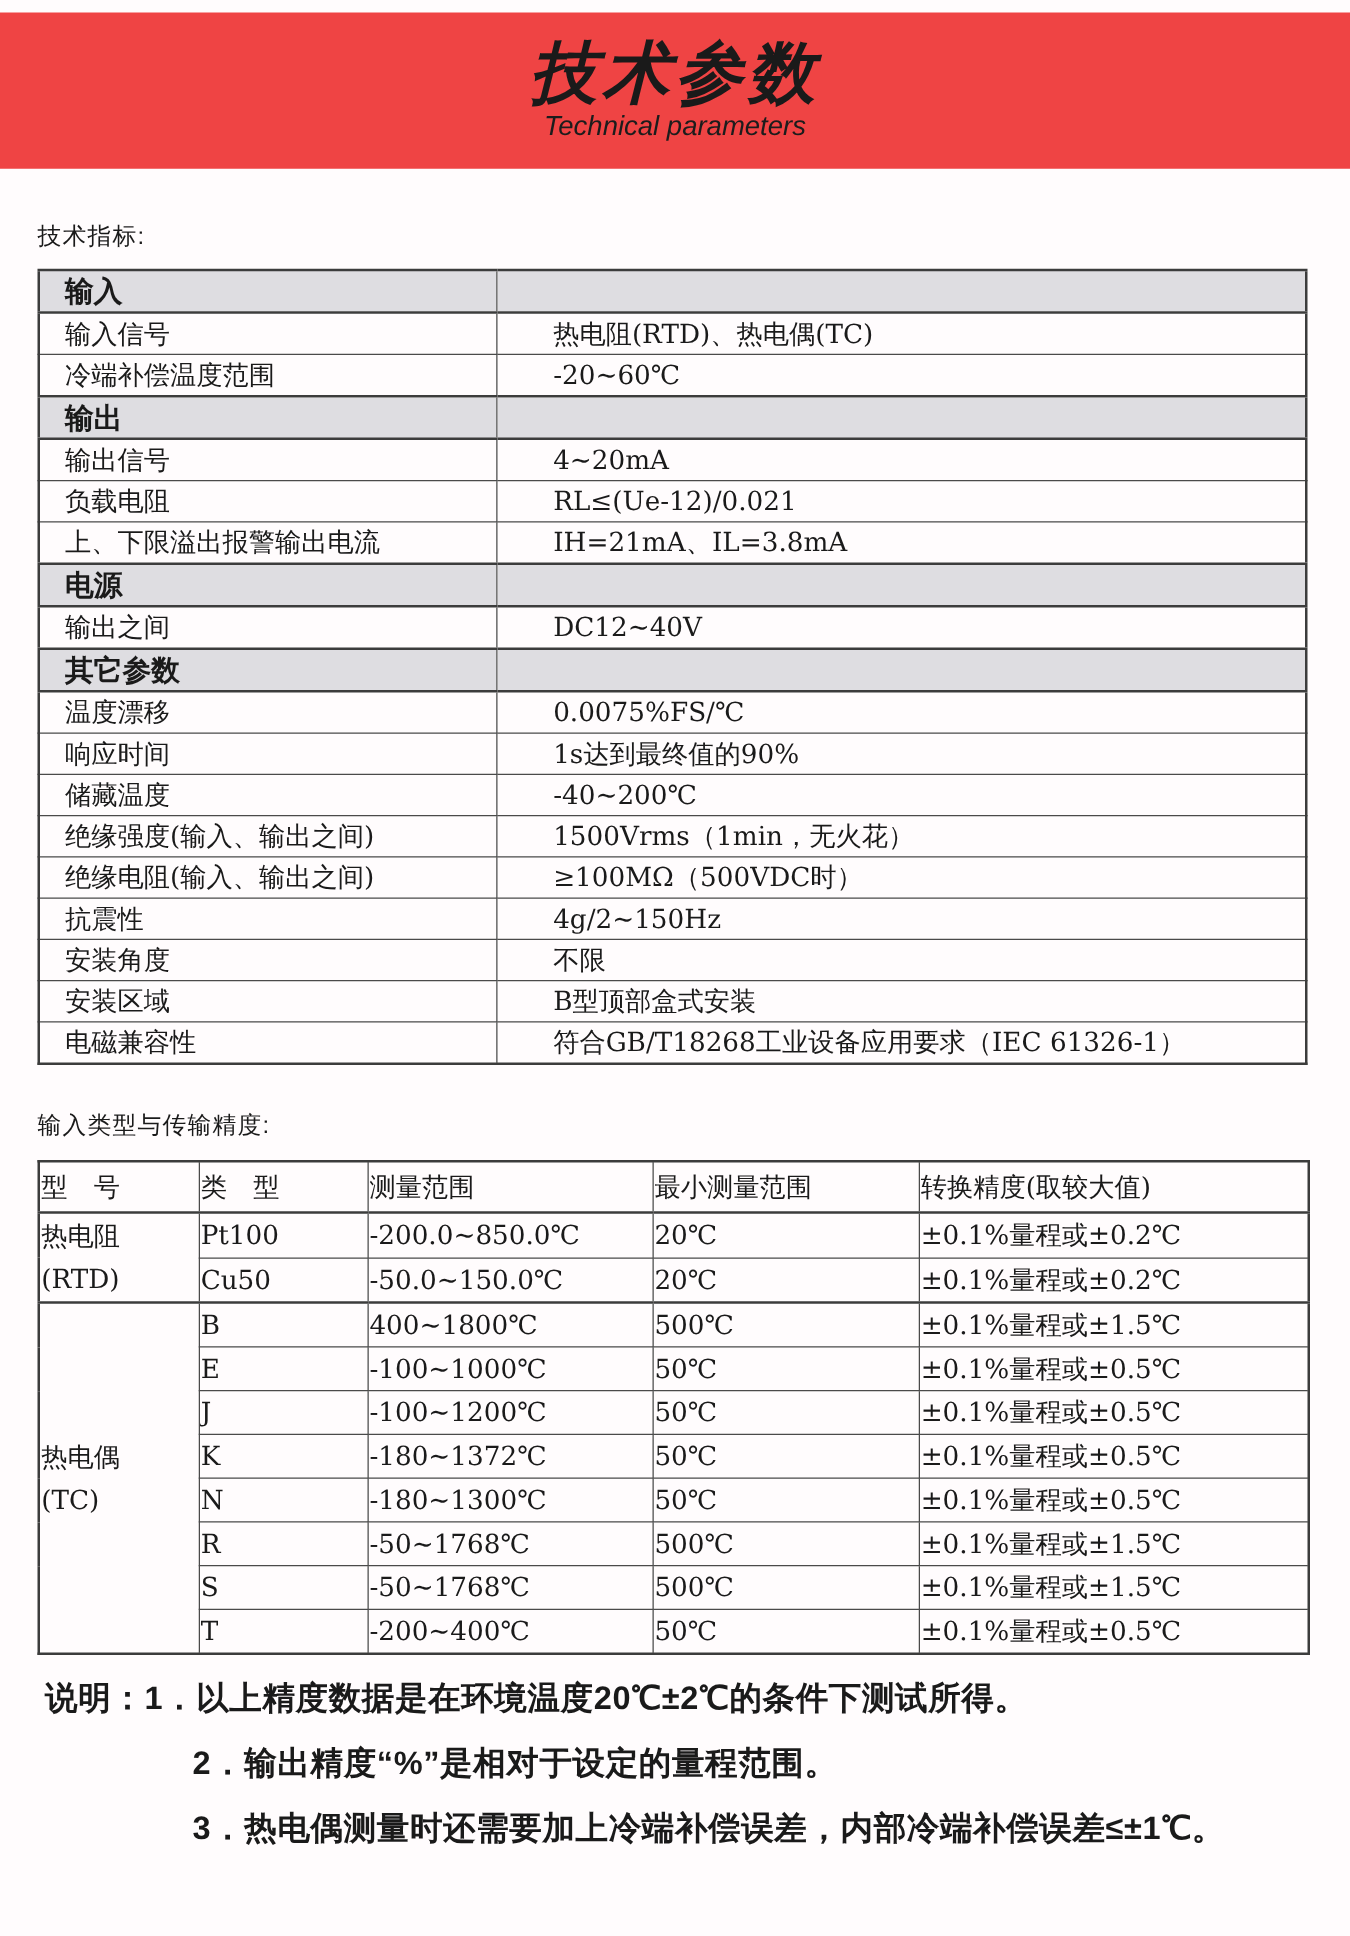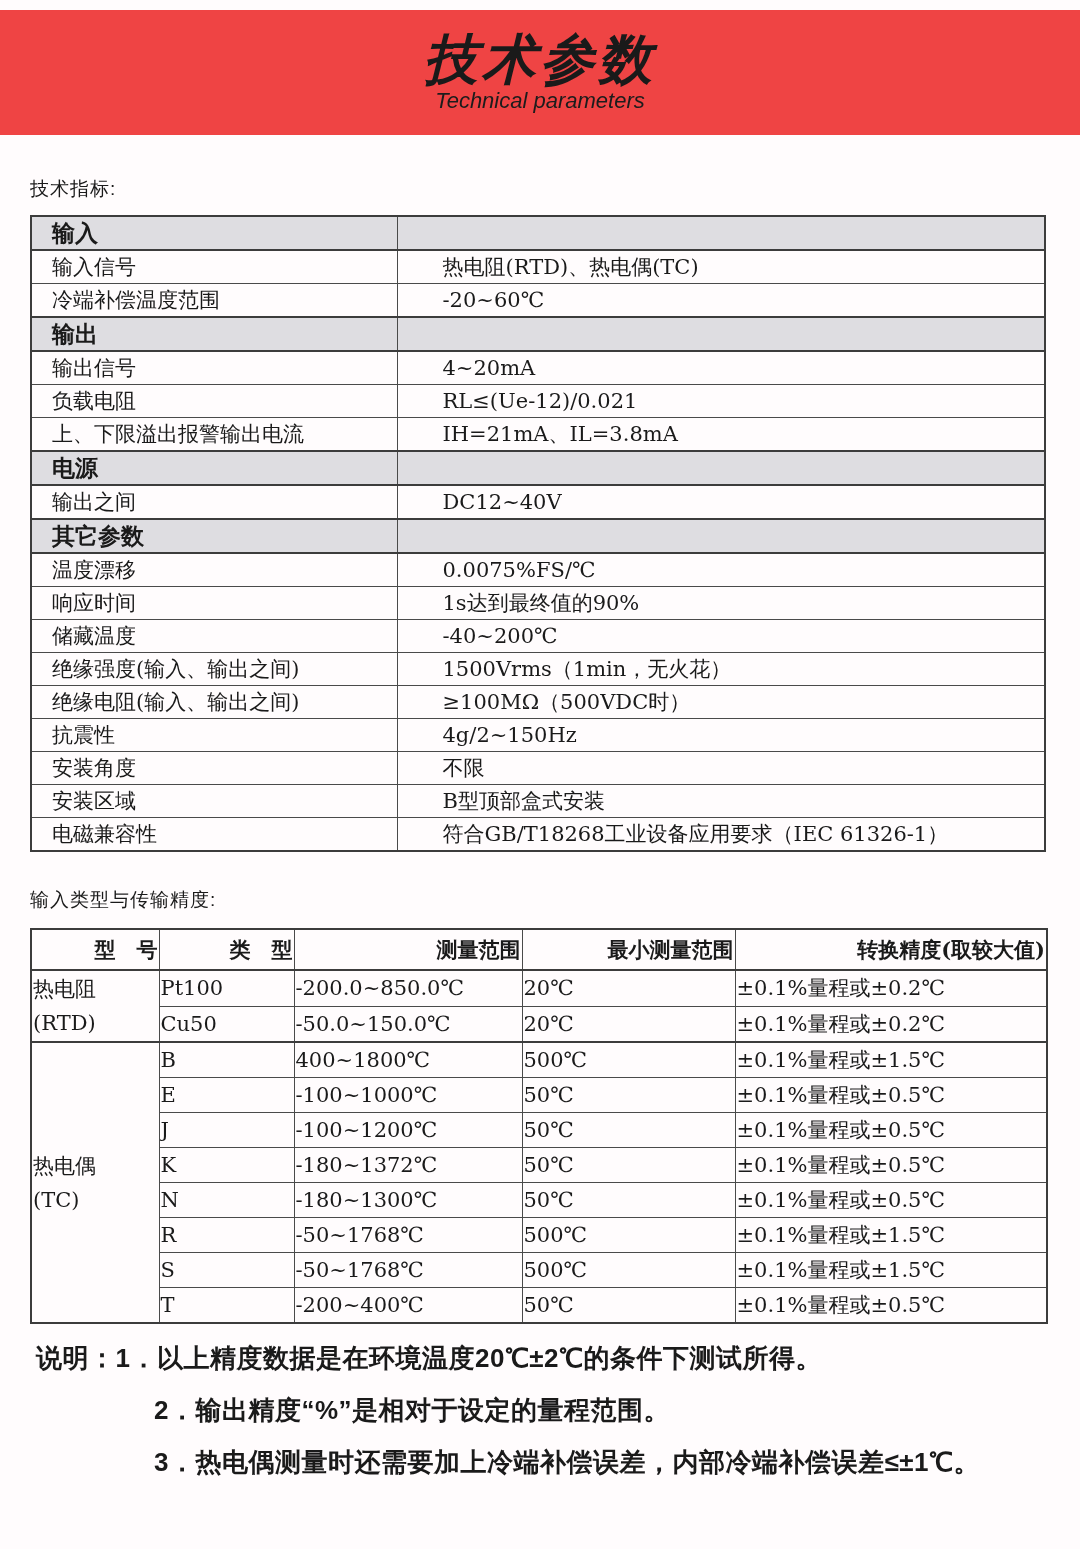--- a/index.html
+++ b/index.html
@@ -44,21 +44,21 @@
   .spec td.val { padding: 0 0 0 45px; }
   .spec tr.sec td {
     background: #dedde1;
     border-top: 2px solid #3c3c3c;
     border-bottom: 2px solid #3c3c3c;
     font-family: "Liberation Sans", sans-serif;
     font-weight: bold;
     font-size: 23px;
   }
   .io th {
-    height: 37px; font-weight: bold; text-align: right;
+    height: 37px; font-weight: normal; text-align: left;
     border-bottom: 2px solid #3c3c3c;
     overflow: hidden; white-space: nowrap;
   }
   .io td { height: 32px; text-align: left; overflow: hidden; white-space: nowrap; }
   .io tr.group-start td { border-top: 2px solid #3c3c3c; }
   .io td.model div { line-height: 34px; }
   .notes {
     margin: 16px 0 0 6px;
     font-weight: bold;
     font-size: 26px;

